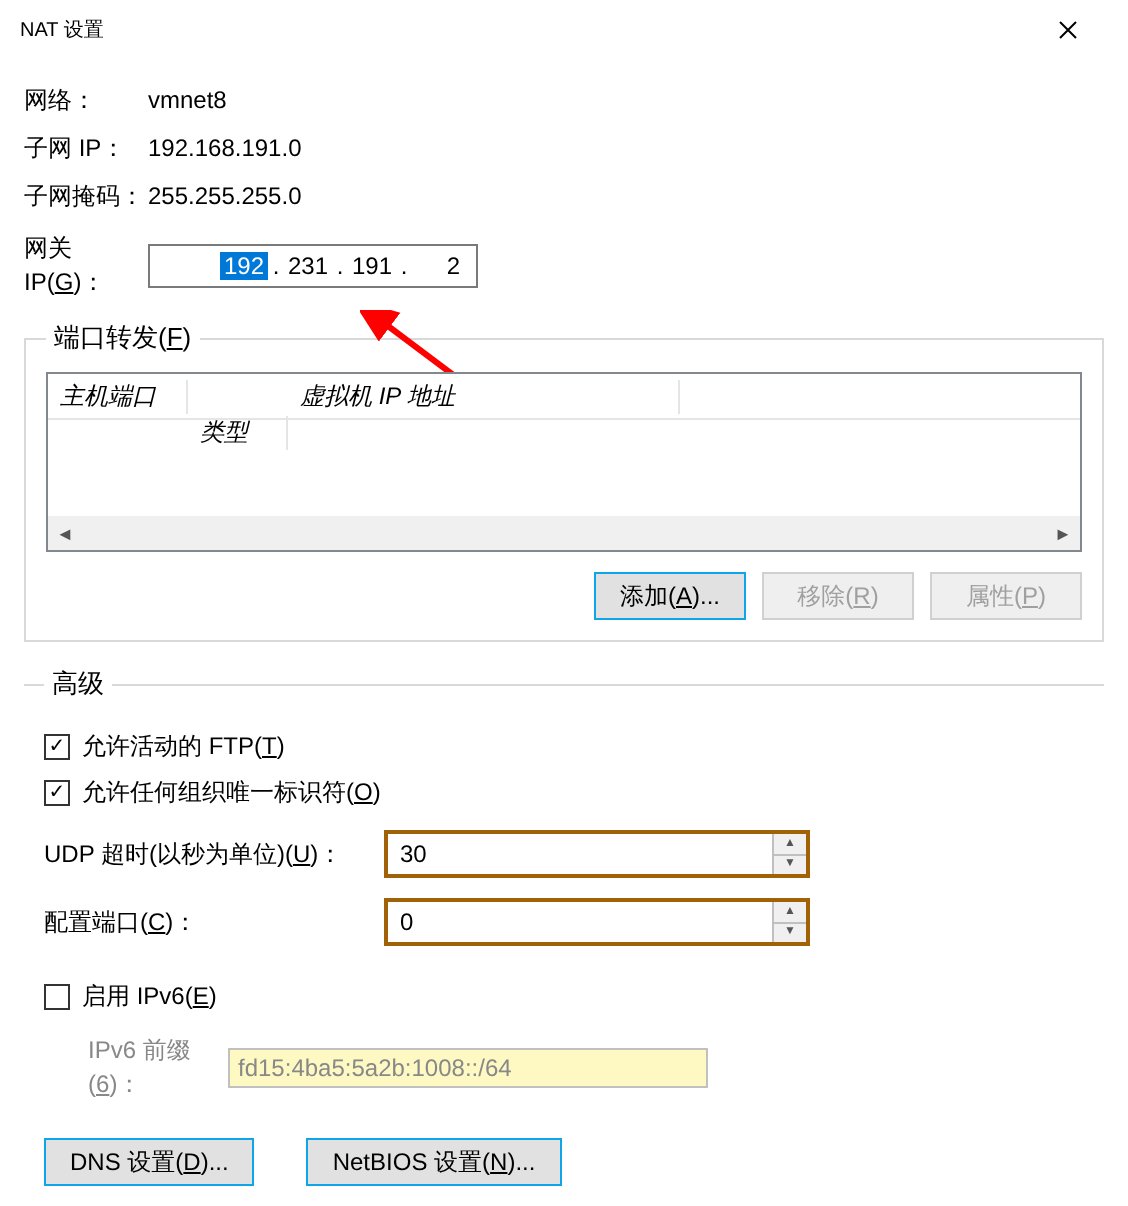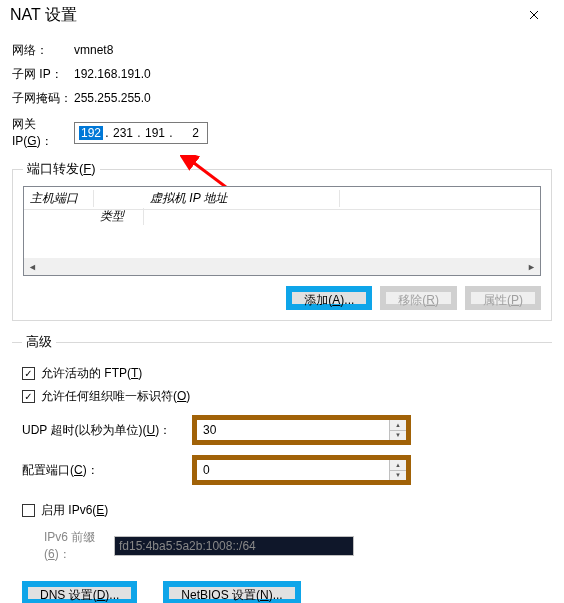--- a/index.html
+++ b/index.html
@@ -14,21 +14,21 @@
     overflow: hidden;
   }
   .titlebar {
     display: flex;
     align-items: center;
     justify-content: space-between;
     height: 30px;
     padding: 0 10px 0 10px;
   }
   .titlebar .title {
-    font-size: 16px;
+    font-size: 10px;
   }
   .close-btn {
     width: 40px;
     height: 28px;
     display: flex;
     align-items: center;
     justify-content: center;
     font-size: 14px;
     cursor: pointer;
   }
@@ -61,20 +61,21 @@
     background: #fff;
     position: relative;
   }
   .ip-input .seg {
     width: 24px;
     text-align: center;
   }
   .ip-input .seg.sel {
     background: #0078d7;
     color: #fff;
+    margin-left: 31px;
   }
   .ip-input .dot {
     width: 8px;
     text-align: center;
   }
   svg.arrow {
     position: absolute;
     left: 180px;
     top: 125px;
     pointer-events: none;
@@ -138,21 +139,21 @@
     display: flex;
     justify-content: flex-end;
     gap: 8px;
     margin-top: 10px;
   }
   button.win {
     font-family: inherit;
     font-size: 12px;
     min-width: 76px;
     height: 24px;
-    border: 6px solid #0ea5e9;
+    border: 1px solid #0ea5e9;
     background: #e1e1e1;
     padding: 0 12px;
     cursor: pointer;
   }
   button.win:disabled {
     color: #a0a0a0;
     cursor: default;
     border-color: #d0d0d0;
     background: #efefef;
   }
@@ -177,21 +178,21 @@
   .form-row {
     display: flex;
     align-items: center;
     margin: 10px 0;
   }
   .form-row .lbl {
     width: 170px;
   }
   .spin {
     display: inline-flex;
-    border: 5px solid #a16207;
+    border: 2px solid #a16207;
     height: 20px;
     background: #fff;
   }
   .spin .val {
     width: 180px;
     padding: 0 6px;
     display: flex;
     align-items: center;
   }
   .spin .btns {
@@ -213,21 +214,21 @@
   .ipv6-row {
     display: flex;
     align-items: center;
     margin: 10px 0 0 22px;
   }
   .ipv6-row .lbl { width: 70px; color: #888; }
   .ipv6-row input {
     width: 240px;
     height: 20px;
     border: 1px solid #c0c0c0;
-    background: #0f172a;
+    background: #fef9c3;
     color: #888;
     font-family: inherit;
     font-size: 12px;
     padding: 0 4px;
     box-sizing: border-box;
   }
   .bottom-btns {
     display: flex;
     gap: 26px;
     margin-top: 18px;

